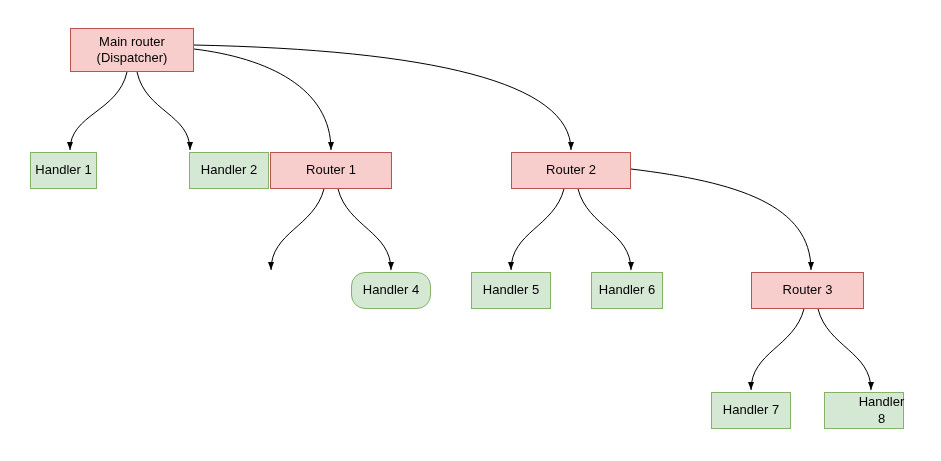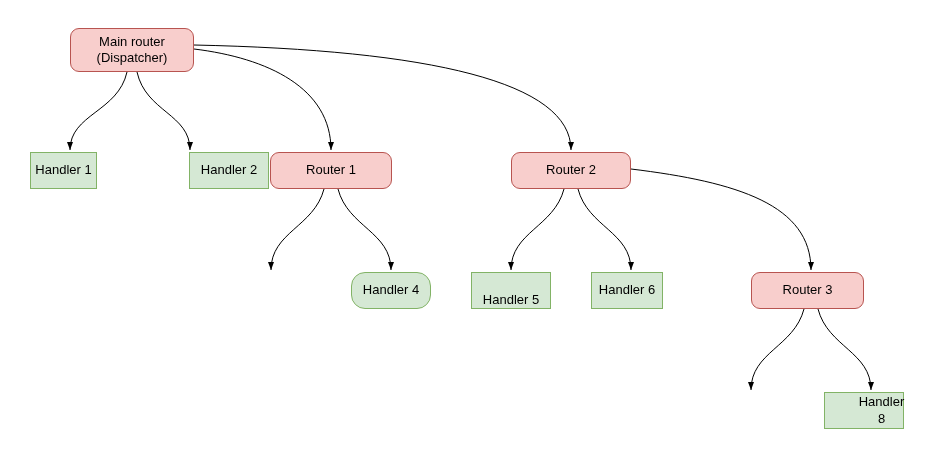--- a/index.html
+++ b/index.html
@@ -25,21 +25,21 @@
     justify-content: center;
     box-sizing: border-box;
     font-size: 13px;
     color: #000000;
     text-align: center;
     line-height: 1.25;
   }
   .node.router {
     background: var(--router-fill, #f8cecc);
     border: 1px solid var(--router-stroke, #b85450);
-    border-radius: 9px;
+    border-radius: 0;
   }
   .node.handler {
     background: var(--handler-fill, #d5e8d4);
     border: 1px solid var(--handler-stroke, #82b366);
   }
   .node-label { white-space: pre-line; }
 </style>
 </head>
 <body>
 
@@ -83,30 +83,33 @@
 
   <div class="node router" style="left:511px; top:152px; width:120px; height:37px;">
     <span class="node-label">Router 2</span>
   </div>
 
 
   <div class="node handler" style="left:351px; top:272px; width:80px; height:37px;border-radius:14px;">
     <span class="node-label">Handler 4</span>
   </div>
 
-  <div class="node handler" style="left:471px; top:272px; width:80px; height:37px;align-items:flex-end;">
+  <div class="node handler" style="left:471px; top:272px; width:80px; height:37px;">
     <span class="node-label">Handler 5</span>
   </div>
 
   <div class="node handler" style="left:591px; top:272px; width:72px; height:37px;">
     <span class="node-label">Handler 6</span>
   </div>
 
   <div class="node router" style="left:751px; top:272px; width:113px; height:37px;justify-content:center;">
     <span class="node-label">Router 3</span>
   </div>
 
+  <div class="node handler" style="left:711px; top:392px; width:80px; height:37px;">
+    <span class="node-label">Handler 7</span>
+  </div>
 
   <div class="node handler" style="left:824px; top:392px; width:80px; height:37px;padding-left:35px;">
     <span class="node-label">Handler 8</span>
   </div>
 
 </div>
 
 </body></html>

